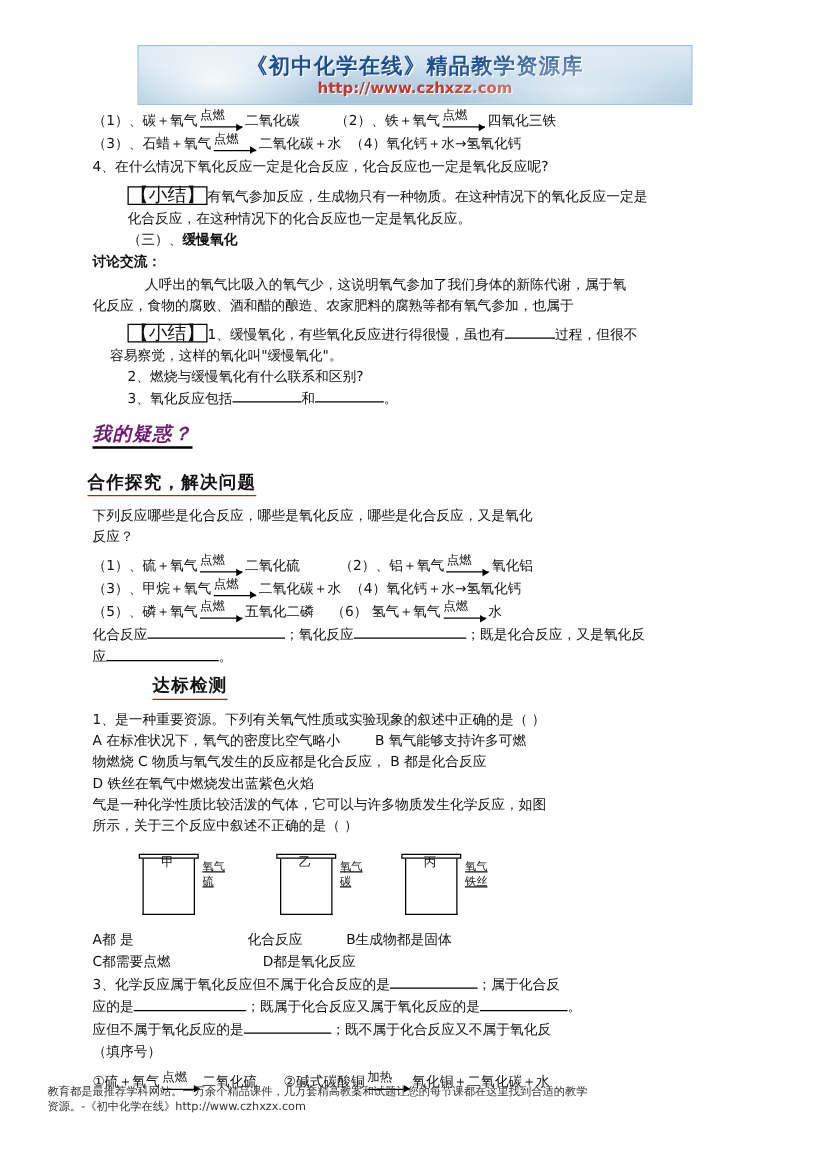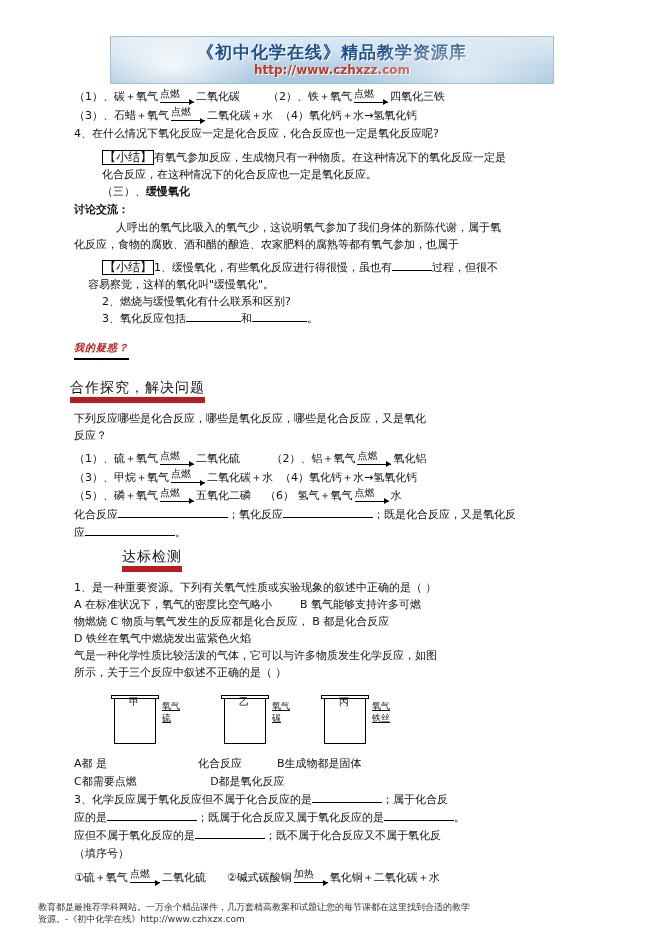--- a/index.html
+++ b/index.html
@@ -54,21 +54,21 @@
     white-space:nowrap;
   }
   .indent1{padding-left:14px;}
   .indent2{padding-left:28px;}
   .indent3{padding-left:42px;}
   .boxed{
     border:1px solid #000;
     display:inline-block;
     padding:0 1px;
     line-height:13px;
-    font-size:12px;
+    font-size:15px;
   }
   .note{
     line-height:17px;
     margin:0;
   }
   
   .rxn{display:inline-block;vertical-align:middle;position:relative;margin:0 2px;}
   .rxn .lbl{
     display:block;font-size:10px;line-height:9px;
     letter-spacing:0px;
@@ -79,25 +79,25 @@
   .rxn .arrow:before{
     content:"";position:absolute;left:0;top:4px;height:1px;background:#000;width:100%;
   }
   .rxn .arrow:after{
     content:"";position:absolute;right:0;top:1.5px;
     border-left:5px solid #000;border-top:3px solid transparent;border-bottom:3px solid transparent;
   }
   .w34{width:34px;}
   .w30{width:30px;}
   .hand{
-    font-family:Liberation Mono, monospace;
+    font-family:Liberation Sans, sans-serif;
     font-weight:bold;
     font-style:italic;
-    font-size:10px;
-    color:#b91c1c;
+    font-size:15px;
+    color:#701a75;
     letter-spacing:1px;
   }
   .hand-ul{
     display:inline-block;
     border-bottom:2px solid #000;
     padding-bottom:1px;
   }
   .blank{display:inline-block;border-bottom:1px solid #000;}
   .b40{width:40px;}
   .b55{width:55px;}
@@ -115,27 +115,27 @@
     content:"";position:absolute;left:-4px;top:0;width:48px;height:4px;border:1px solid #000;
     box-sizing:border-box;background:#fff;
   }
   .jarlabel{
     position:absolute;font-size:9px;line-height:10px;white-space:nowrap;text-decoration:underline;
   }
   .jarname{
     position:absolute;font-size:10px;top:52px;text-align:center;width:40px;
   }
   .footer{
-    position:absolute;left:38px;top:901px;width:600px;
+    position:absolute;left:38px;top:868px;width:600px;
     font-size:9px;color:#333;line-height:12px;
   }
   .sectitle{
     font-family:"DejaVu Serif","Liberation Serif",serif;
-    font-weight:normal;font-size:14px;
-    display:inline-block;border-bottom:6px solid #b91c1c;padding-bottom:1px;
+    font-weight:bold;font-size:14px;
+    display:inline-block;border-bottom:1px solid #b91c1c;padding-bottom:1px;
     letter-spacing:1px;
   }
   .rowgap{height:6px;}
   .bigrowgap{height:12px;}
 </style>
 </head>
 <body>
 
 <div class="page">
 

